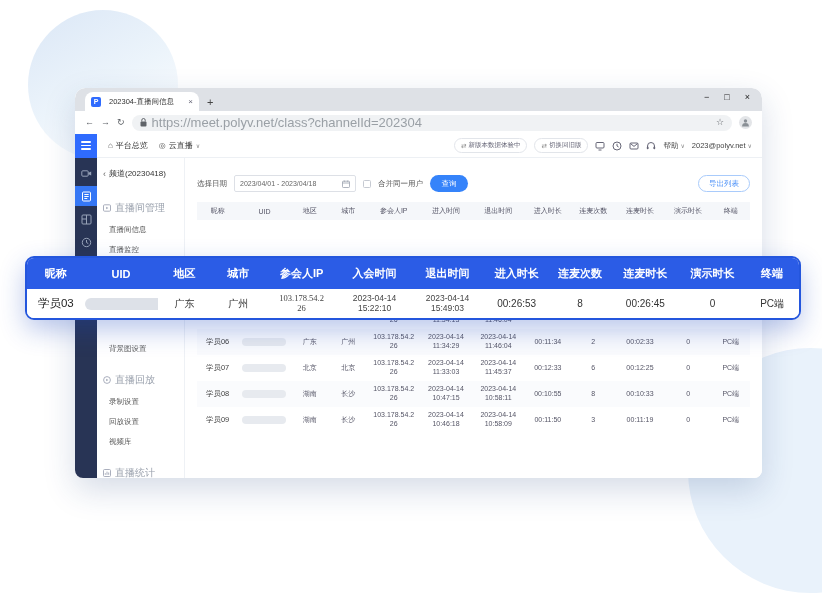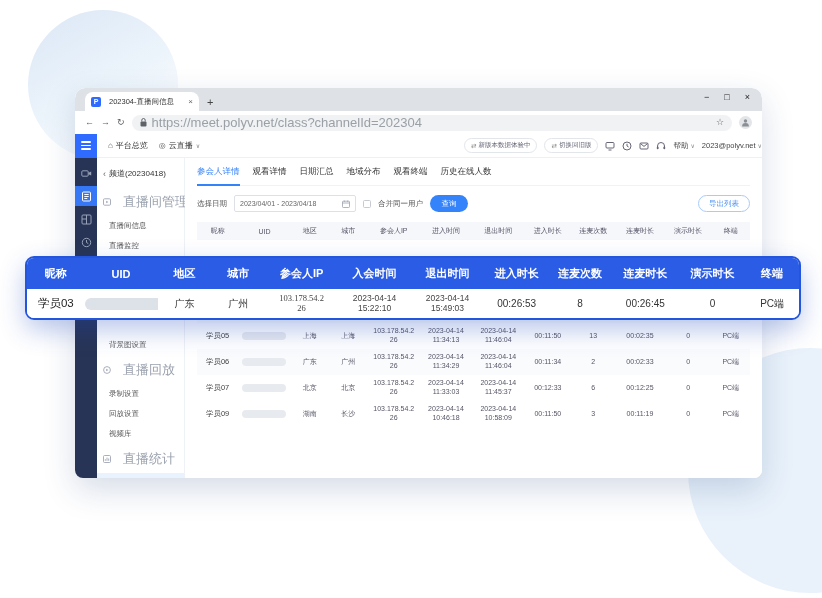--- a/index.html
+++ b/index.html
@@ -37,37 +37,37 @@
   .avatar-btn { width:13px; height:13px; border-radius:50%; background:#e3e5e8; display:flex;
     align-items:center; justify-content:center; flex:0 0 auto; }
 
   .appheader { height:24px; background:#fff; display:flex; align-items:center; border-bottom:1px solid #edf0f4; }
   .menu-square { width:22px; height:24px; background:#2f6bfe; display:flex; flex-direction:column;
     align-items:center; justify-content:center; gap:2px; flex:0 0 auto; }
   .menu-square .bar { width:10px; height:1.5px; background:#fff; border-radius:1px; }
   .nav-item { display:flex; align-items:center; gap:3px; font-size:8px; color:#333; margin-left:11px; white-space:nowrap; }
   .nav-item .gi { font-size:8px; color:#555; }
   .caret { font-size:6px; color:#888; }
-  .hdr-right { margin-left:auto; display:flex; align-items:center; gap:7px; }
+  .hdr-right { margin-left:auto; display:flex; align-items:center; gap:7px; padding-right:10px; }
   .hdr-pill { height:15px; border:1px solid #e2e5ea; border-radius:8px; display:flex; align-items:center;
     gap:2px; padding:0 6px; font-size:6.5px; color:#667; white-space:nowrap; }
   .hdr-pill .sw { font-size:6.5px; color:#888; }
   .hdr-ic { display:flex; align-items:center; }
   .hdr-text { font-size:7.5px; color:#444; display:flex; align-items:center; gap:2px; white-space:nowrap; }
 
   .body-row { display:flex; height:320px; }
   .rail { width:22px; background:#283455; display:flex; flex-direction:column; align-items:center;
     padding-top:5px; gap:3px; flex:0 0 auto; }
   .rail-item { width:22px; height:20px; display:flex; align-items:center; justify-content:center; }
   .rail-item.active { background:#3577f5; }
 
   .sidenav { width:88px; background:#fff; border-right:1px solid #eef1f5; padding-top:6px; flex:0 0 auto; font-size:7.5px; }
   .chan { display:flex; align-items:center; gap:3px; font-size:8px; color:#333; padding:4px 6px 8px; }
   .chan .bk { color:#666; font-size:9px; }
-  .grp { display:flex; align-items:center; gap:12px; font-size:13px; color:#9aa1ad; padding:6px 6px 5px; white-space:nowrap; }
+  .grp { display:flex; align-items:center; gap:4px; font-size:10px; color:#9aa1ad; padding:6px 6px 5px; white-space:nowrap;margin-top:8px; }
   .itm { font-size:7.5px; color:#555; padding:5px 4px 5px 12px; white-space:nowrap; position:relative; }
   .itm.active { background:#e9f3ff; color:#3583fa; }
   .badge { display:inline-block; background:#ff6e3c; color:#fff; font-size:5.5px; line-height:1.3;
     padding:0 2px; border-radius:3px 3px 3px 0; vertical-align:4px; margin-left:1px; }
   .side-gap { height:57px; }
 
   .content { flex:1; min-width:0; padding:8px 12px 0; position:relative; background:#fff; }
   .tabs { display:flex; gap:13px; font-size:8.5px; color:#333; border-bottom:1px solid #f1f2f5; }
   .tabbtn { padding-bottom:6px; white-space:nowrap; }
   .tabbtn.active { color:#3583fa; border-bottom:2px solid #3583fa; margin-bottom:-1px; }
@@ -278,28 +278,20 @@
                 </svg>
               </span>
               <span>直播统计</span>
             </div>
             <div class="itm active"><span>直播间统计</span></div>
             <div class="itm"><span>场次统计</span></div>
           </div>
       </div>
 
       <div class="content">
-        <div class="tabs" id="tabs">
-            <div class="tabbtn active">参会人详情</div>
-            <div class="tabbtn">观看详情</div>
-            <div class="tabbtn">日期汇总</div>
-            <div class="tabbtn">地域分布</div>
-            <div class="tabbtn">观看终端</div>
-            <div class="tabbtn">历史在线人数</div>
-          </div>
 
         <div class="filter">
           <span>选择日期</span>
           <div class="dateinput">
             <span class="dval">2023/04/01 - 2023/04/18</span>
             <svg width="8" height="8" viewBox="0 0 8 8">
                 <rect x="0.5" y="1.2" width="7" height="6.3" rx="0.8" fill="none" stroke="#9aa1ad" stroke-width="0.8"></rect>
                 <path d="M0.5 3 h7 M2.3 0.5 v1.4 M5.7 0.5 v1.4" stroke="#9aa1ad" stroke-width="0.8"></path>
               </svg>
           </div>
@@ -387,20 +379,37 @@
                 <div class="td" style="width: 9.5%;">2023-04-14
 11:33:03</div>
                 <div class="td" style="width: 9.5%;">2023-04-14
 11:45:37</div>
                 <div class="td" style="width: 8.5%;">00:12:33</div>
                 <div class="td" style="width: 8%;">6</div>
                 <div class="td" style="width: 9%;">00:12:25</div>
                 <div class="td" style="width: 8.5%;">0</div>
                 <div class="td" style="width: 7%;">PC端</div>
               </div>
+              <div class="trow striped">
+                <div class="td nick" style="width: 7.5%;">学员08</div>
+                <div class="td" style="width: 9.5%;"><div class="uid-pill"></div></div>
+                <div class="td" style="width: 7%;">湖南</div>
+                <div class="td" style="width: 7%;">长沙</div>
+                <div class="td" style="width: 9.5%;">103.178.54.2
+26</div>
+                <div class="td" style="width: 9.5%;">2023-04-14
+10:47:15</div>
+                <div class="td" style="width: 9.5%;">2023-04-14
+10:58:11</div>
+                <div class="td" style="width: 8.5%;">00:10:55</div>
+                <div class="td" style="width: 8%;">8</div>
+                <div class="td" style="width: 9%;">00:10:33</div>
+                <div class="td" style="width: 8.5%;">0</div>
+                <div class="td" style="width: 7%;">PC端</div>
+              </div>
               <div class="trow">
                 <div class="td nick" style="width: 7.5%;">学员09</div>
                 <div class="td" style="width: 9.5%;"><div class="uid-pill"></div></div>
                 <div class="td" style="width: 7%;">湖南</div>
                 <div class="td" style="width: 7%;">长沙</div>
                 <div class="td" style="width: 9.5%;">103.178.54.2
 26</div>
                 <div class="td" style="width: 9.5%;">2023-04-14
 10:46:18</div>
                 <div class="td" style="width: 9.5%;">2023-04-14

